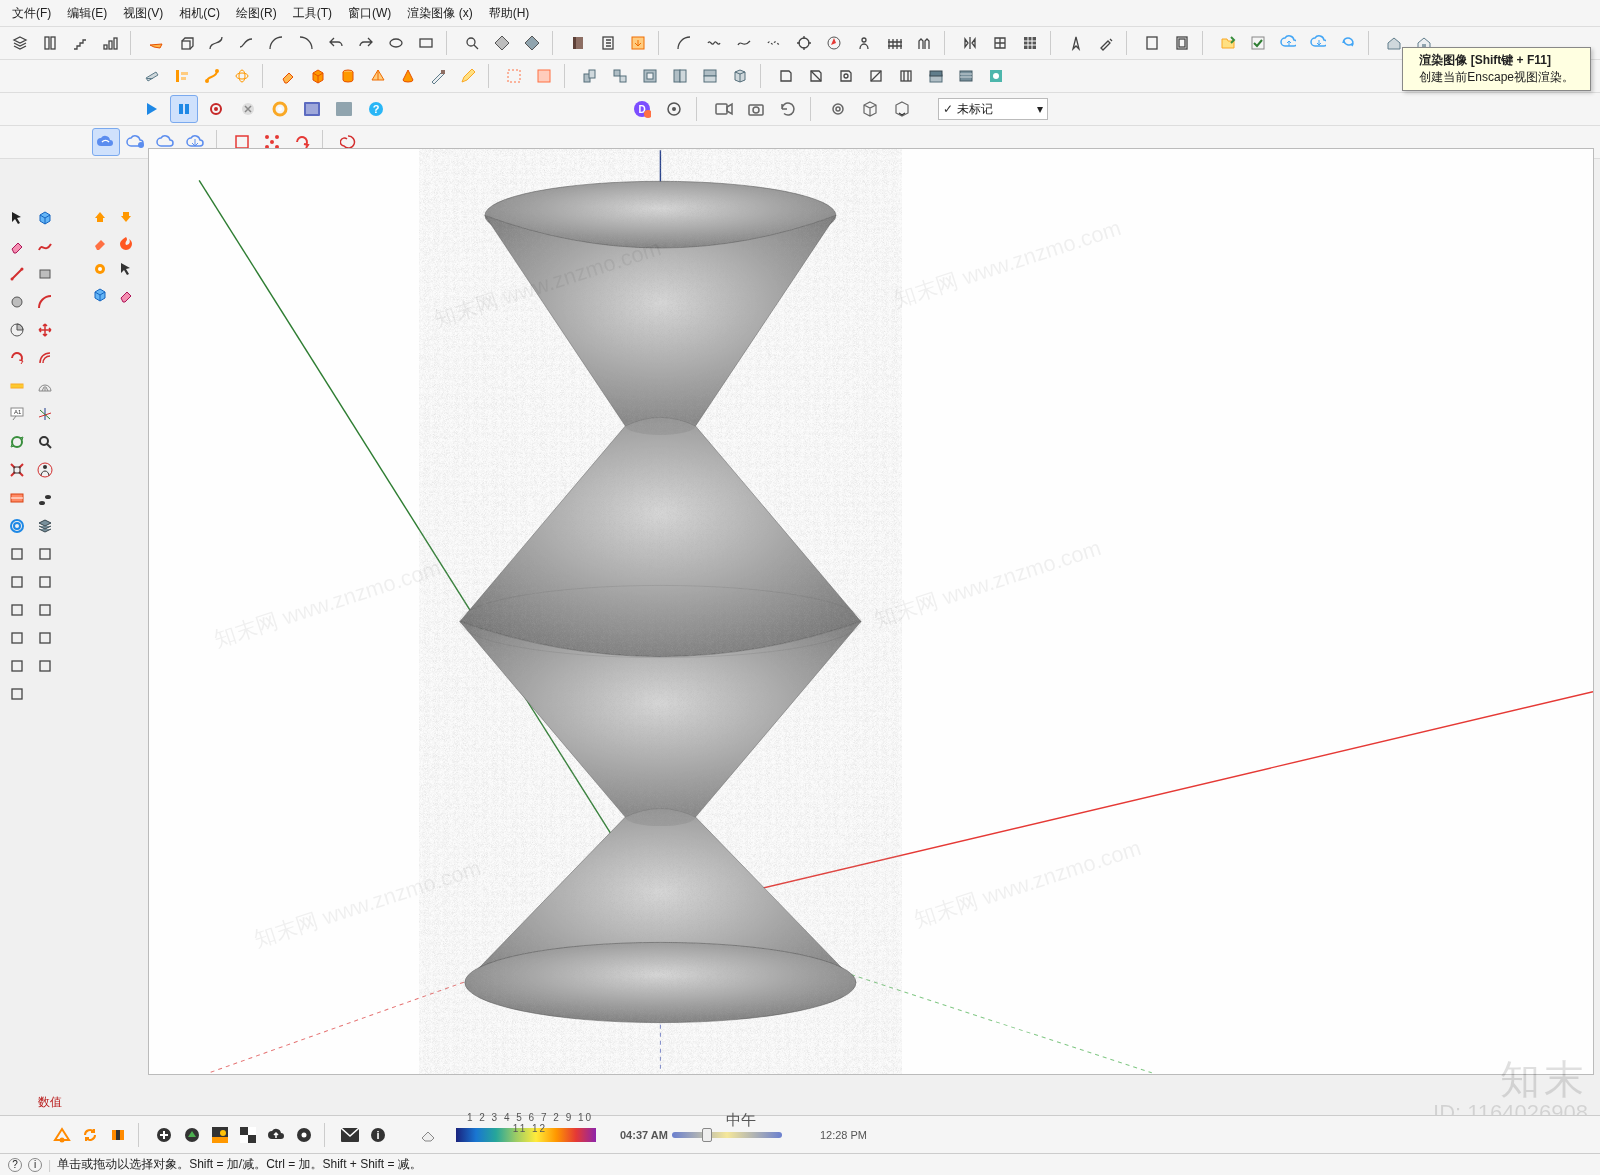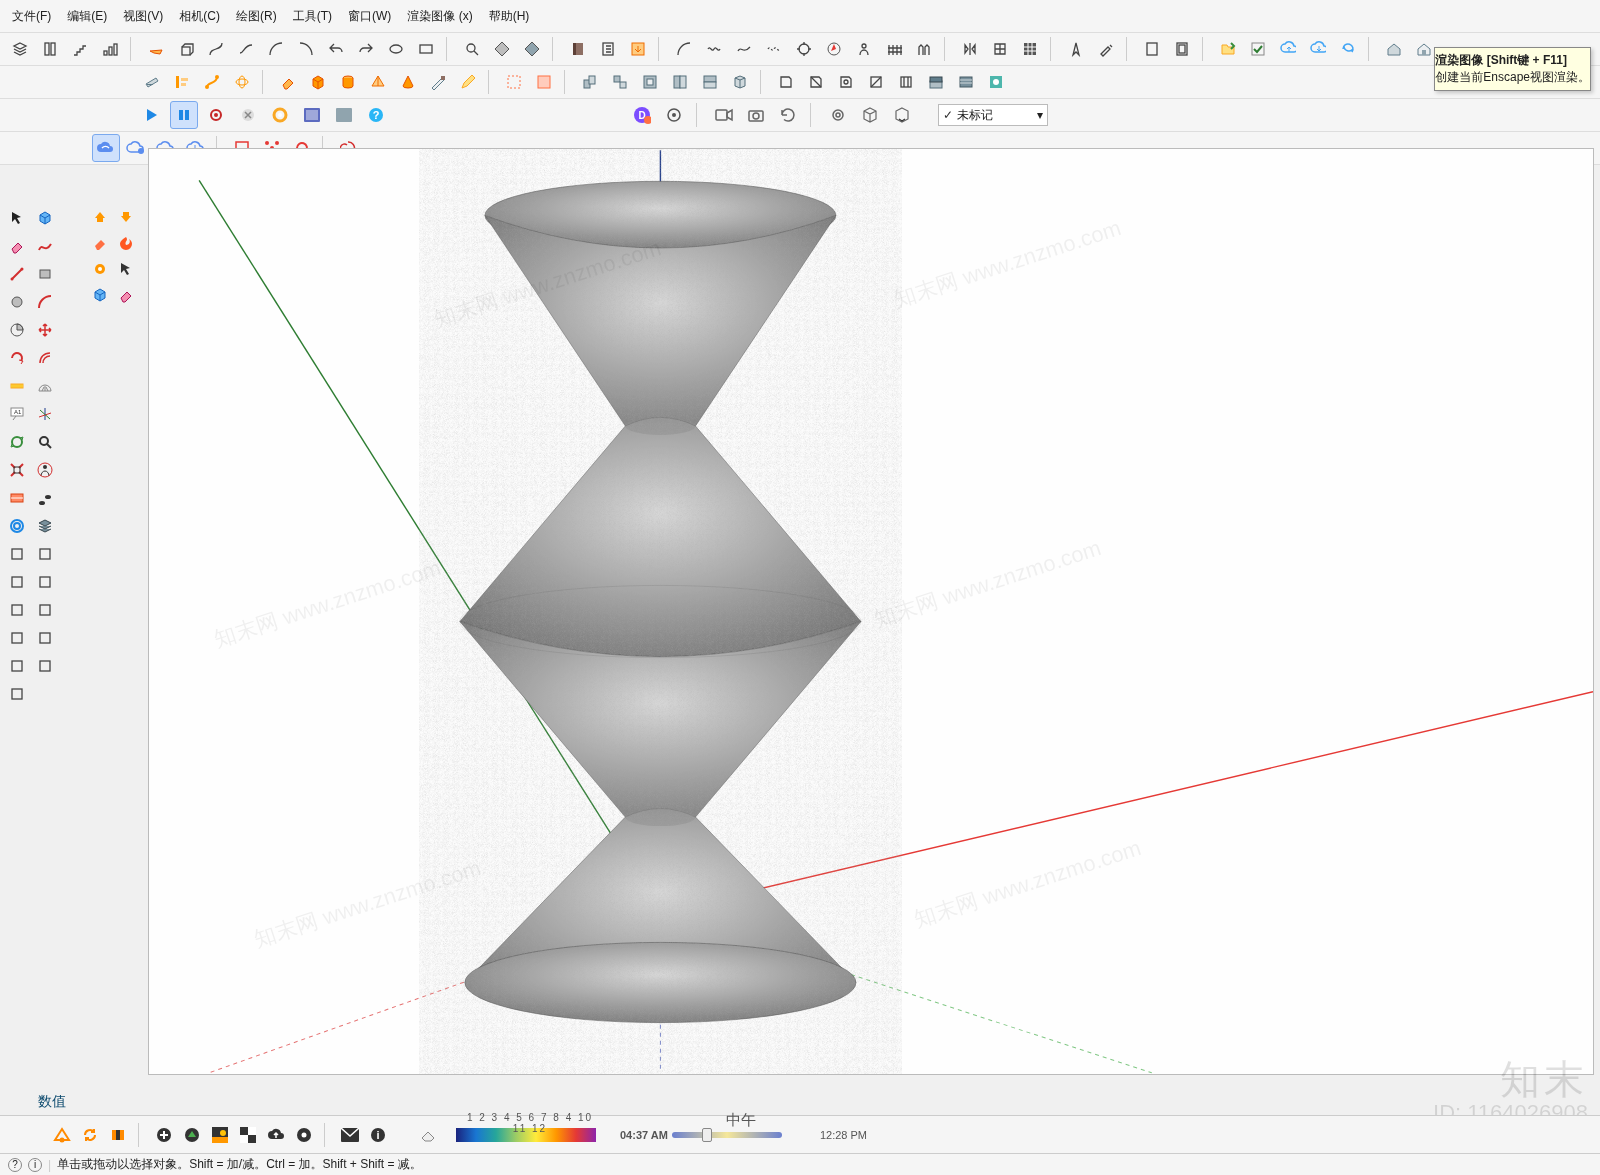--- a/index.html
+++ b/index.html
@@ -1,33 +1,33 @@
 <!DOCTYPE html>
 <html><head>
 <meta charset="utf-8">
 <style>
   * { box-sizing: border-box; margin:0; padding:0; }
   html,body { width:1600px; height:1175px; font-family:"Microsoft YaHei",Arial,sans-serif; font-size:12px; background:#f0f0f0; overflow:hidden; color:#222;}
-  .menubar { height:27px; background:#f5f5f5; display:flex; align-items:center; padding:16px 6px; gap:4px; border-bottom:1px solid #ddd;}
+  .menubar { height:27px; background:#f5f5f5; display:flex; align-items:center; padding:10px 6px; gap:4px; border-bottom:1px solid #ddd;}
   .menubar span { padding:2px 6px; cursor:default;}
   .toolbar { background:#f5f5f5; display:flex; align-items:center; padding:2px 6px; gap:2px; border-bottom:1px solid #ddd; flex-wrap:wrap;}
   .tb-btn { width:28px; height:28px; display:flex; align-items:center; justify-content:center; border:1px solid transparent; border-radius:3px;}
   .tb-btn.small {width:24px;height:24px;}
   .tb-sep { width:6px; height:24px; border-left:1px solid #ccc; margin:0 4px;}
   .tb-btn.active {background:#cfe1fc;border-color:#7aa9ee;}
   svg { display:block; }
   .viewport { position:absolute; left:148px; top:148px; right:6px; bottom:100px; background:#fefefe; border:1px solid #bbb; overflow:hidden;}
   .left-tools { position:absolute; left:4px; top:205px; width:80px; display:flex; flex-wrap:wrap; gap:2px; }
   .left-tools .tb-btn { width:26px; height:26px;}
   .left-tools-b { position:absolute; left:88px; top:205px; width:54px; display:flex; flex-wrap:wrap; gap:2px;}
   .left-tools-b .tb-btn {width:24px;height:24px;}
-  .tooltip { position:absolute; right:9px; top:47px; background:#ffffe1; border:1px solid #888; padding:4px 0; font-size:12px; line-height:1.4; box-shadow:2px 2px 4px rgba(0,0,0,.2);}
+  .tooltip { position:absolute; right:9px; top:47px; background:#ffffe1; border:1px solid #888; padding:4px 16px; font-size:12px; line-height:1.4; box-shadow:2px 2px 4px rgba(0,0,0,.2);}
   .statusbar { position:absolute; left:0; right:0; bottom:0; height:22px; background:#f5f5f5; border-top:1px solid #ccc; display:flex; align-items:center; padding:0 8px; gap:6px; font-size:12px;}
   .footbar { position:absolute; left:0; right:0; bottom:22px; height:38px; background:#f5f5f5; border-top:1px solid #ccc; display:flex; align-items:center; padding:0 50px; gap:4px;}
-  .vcb-label { position:absolute; left:38px; bottom:64px; font-size:14px; color:#0c4a6e;text-align:center;}
+  .vcb-label { position:absolute; left:38px; bottom:64px; font-size:12px; color:#b91c1c;text-align:center;}
   .tag-combo { width:110px; height:22px; border:1px solid #bbb; background:#fff; font-size:12px; padding:0 4px; display:flex; align-items:center; justify-content:space-between;}
   .row3 { display:flex; align-items:center; gap:4px; padding-left:138px;}
   .watermark { position:absolute; color:rgba(0,0,0,0.06); font-size:22px; transform:rotate(-18deg); pointer-events:none; white-space:nowrap;}
   .wm-big { position:absolute; right:12px; bottom:50px; color:rgba(0,0,0,0.12); font-size:40px; text-align:right; line-height:1.1;margin-left:47px;}
   .timeslider { width:110px; height:6px; background:linear-gradient(to right,#6a7fce,#f5e79a,#6a7fce); border-radius:3px; position:relative;}
   .timeslider .thumb{ width:10px;height:14px;background:#eee;border:1px solid #888;position:absolute;top:-4px;left:30px;border-radius:2px;}
   .gradient-strip{ width:140px;height:14px;background:linear-gradient(to right,#1a237e,#1976d2,#26a69a,#9ccc65,#ffeb3b,#ff9800,#e53935,#8e24aa);}
   .play-btn svg{fill:#1e88e5;}
 </style>
 </head>
@@ -992,21 +992,21 @@
       </svg>
     </div>
   <div style="flex:0 0 18px"></div>
   <div class="tb-btn small">
       <svg width="16" height="14">
         <path d="M2 10l6-6 6 6-3 3H5z" fill="#eee" stroke="#888"></path>
       </svg>
     </div>
   <div style="flex:0 0 8px"></div>
   <div class="gradient-strip"></div>
-  <div style="font-size:10px;letter-spacing:2px;color:#555;margin-left:-140px;width:140px;text-align:center;position:relative;top:-12px;">1  2  3  4  5  6  7  8  4  10  11  12</div>
+  <div style="font-size:10px;letter-spacing:2px;color:#555;margin-left:-140px;width:140px;text-align:center;position:relative;top:-12px;">1  2  3  4  5  6  7  2  9  10  11  12</div>
   <div style="flex:0 0 12px"></div>
   <span style="font-size:11px;color:#555;font-weight:bold;">04:37 AM</span>
   <div class="timeslider">
       <div class="thumb"></div>
     </div>
   <span style="font-size:15px;color:#555;position:relative;left:-60px;top:-14px;">中午</span>
   <span style="font-size:11px;color:#555;">12:28 PM</span>
 </div>
 
 <div class="statusbar">

